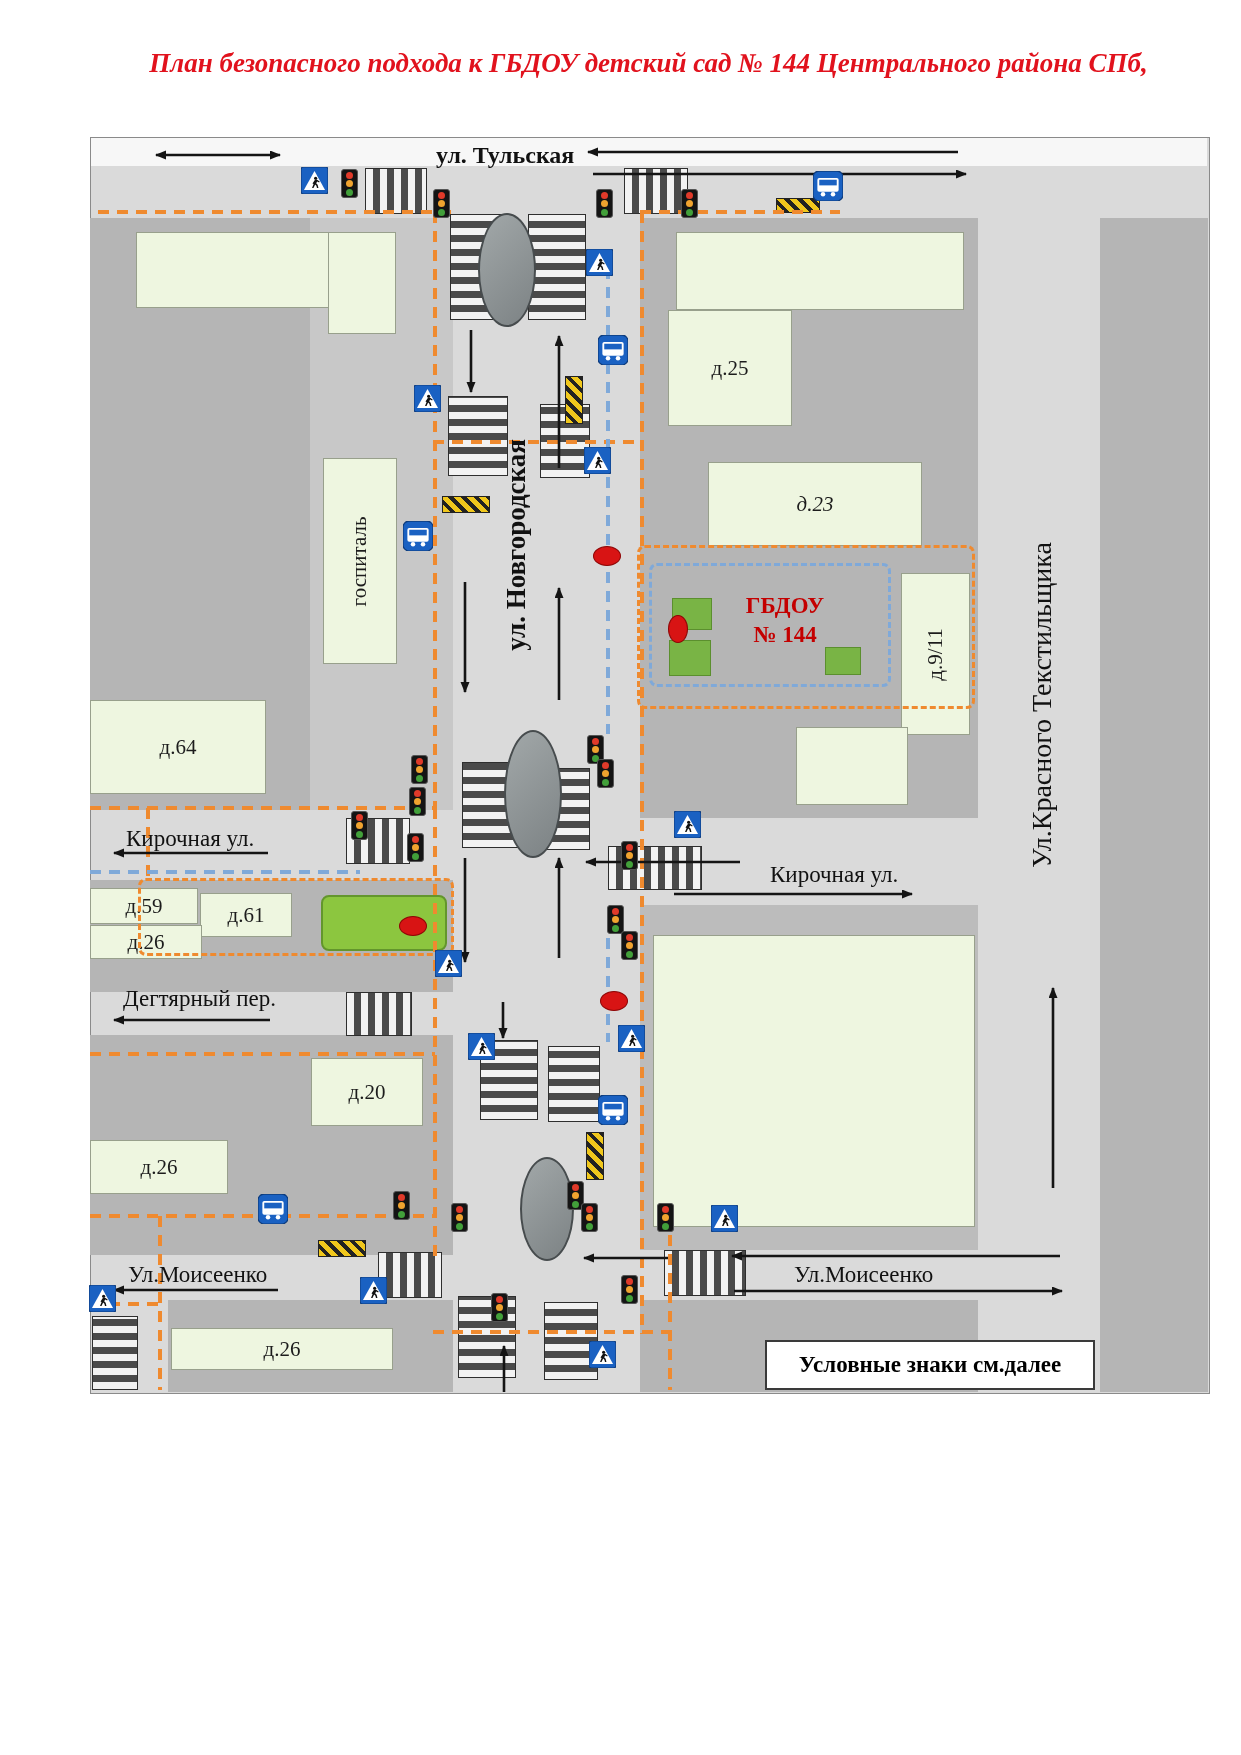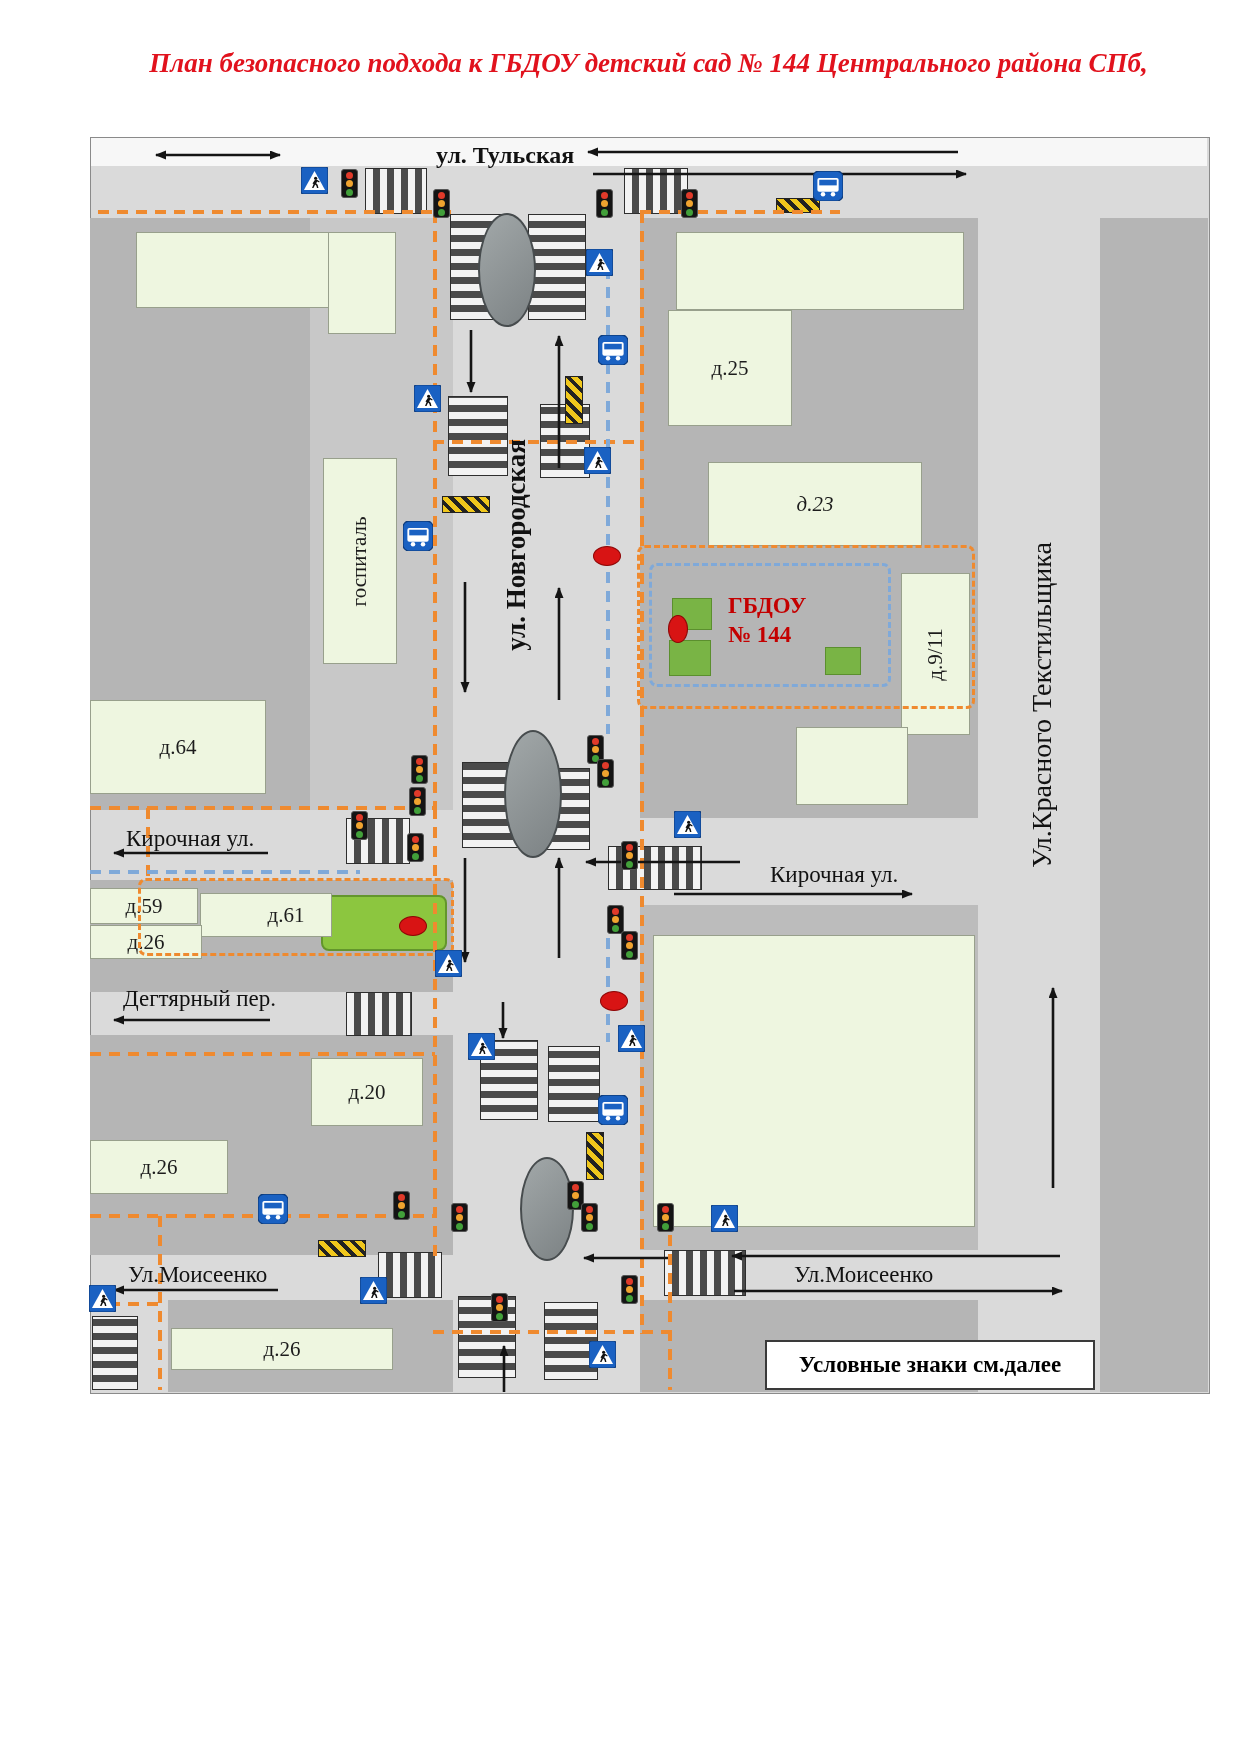--- a/index.html
+++ b/index.html
@@ -45,21 +45,21 @@
   .slabel{position:absolute;color:#111;white-space:nowrap;z-index:7;font-size:23px;}
   #lbl-tulskaya{left:408px;top:142px;font-size:24px;font-weight:bold;}
   #lbl-novgorodskaya{left:488px;top:545px;transform:translate(-50%,-50%) rotate(-90deg);
      font-size:27px;font-weight:bold;}
   #lbl-krasnogo{left:1014px;top:705px;transform:translate(-50%,-50%) rotate(-90deg);font-size:28px;}
   #lbl-kirochnaya-left{left:98px;top:826px;}
   #lbl-kirochnaya-right{left:742px;top:862px;}
   #lbl-degtyarny{left:95px;top:986px;}
   #lbl-moiseenko-left{left:100px;top:1262px;}
   #lbl-moiseenko-right{left:766px;top:1262px;}
-  #kgarten{position:absolute;left:700px;top:592px;width:114px;text-align:left;z-index:7;
+  #kgarten{position:absolute;left:700px;top:592px;width:114px;text-align:center;z-index:7;
      color:#c40000;font-weight:bold;font-size:23px;line-height:1.25;}
   #legend{position:absolute;left:737px;top:1340px;width:326px;height:46px;background:#fff;
      border:2px solid #3a3a3a;display:flex;align-items:center;justify-content:center;
      font-weight:bold;font-size:23px;z-index:8;}
 </style>
 </head>
 <body>
 
 <div id="stage">
 
@@ -141,21 +141,21 @@
     <div class="building" style="left: 873px; top: 573px; width: 67px; height: 160px;">
       <span class="blabel rot">д.9/11</span>
     </div>
     <div class="building" style="left: 62px; top: 700px; width: 174px; height: 92px;">
       <span class="blabel">д.64</span>
     </div>
     <div class="building" style="left: 768px; top: 727px; width: 110px; height: 76px;"></div>
     <div class="building" style="left: 62px; top: 888px; width: 106px; height: 34px;">
       <span class="blabel">д.59</span>
     </div>
-    <div class="building" style="left: 172px; top: 893px; width: 90px; height: 42px; padding-left: 40px;">
+    <div class="building" style="left: 172px; top: 893px; width: 90px; height: 42px;">
       <span class="blabel">д.61</span>
     </div>
     <div class="building" style="left: 62px; top: 925px; width: 110px; height: 32px;">
       <span class="blabel">д.26</span>
     </div>
     <div class="building" style="left: 283px; top: 1058px; width: 110px; height: 66px;">
       <span class="blabel">д.20</span>
     </div>
     <div class="building" style="left: 62px; top: 1140px; width: 136px; height: 52px;">
       <span class="blabel">д.26</span>

